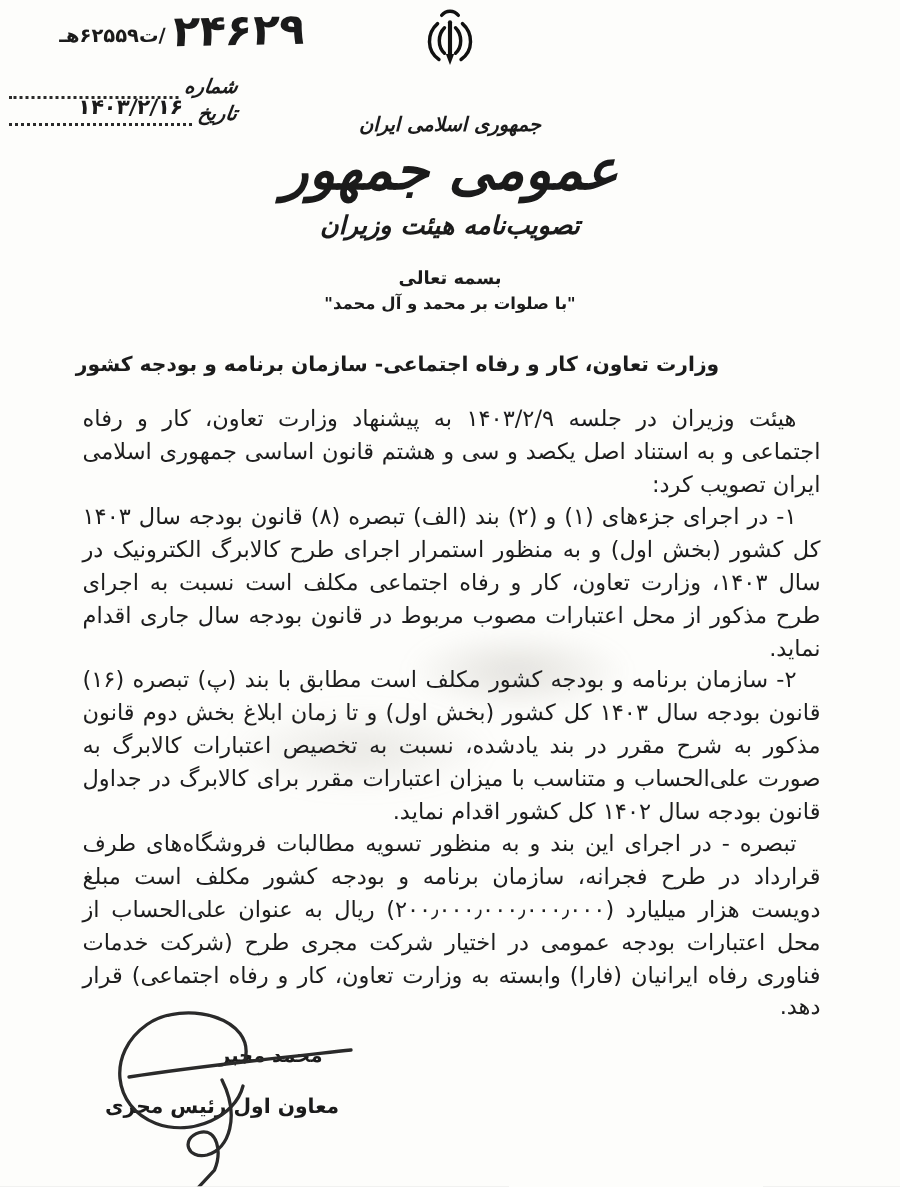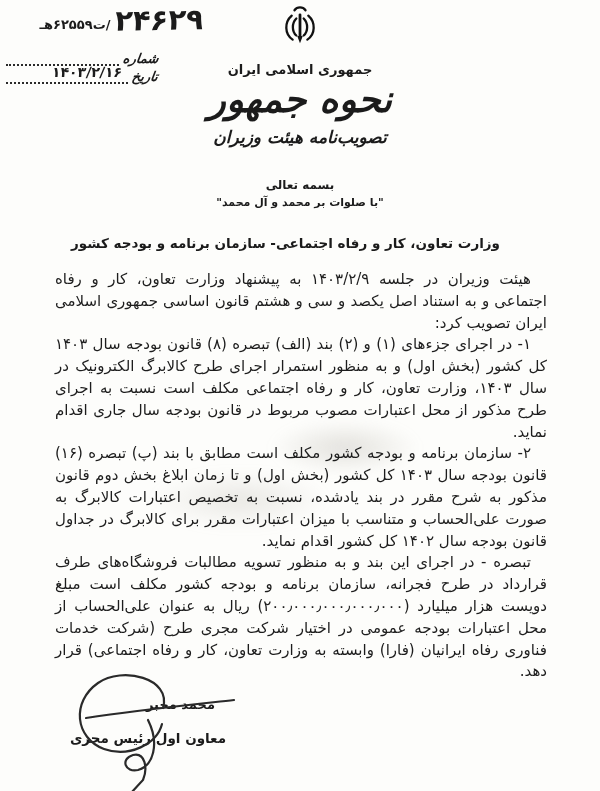--- a/index.html
+++ b/index.html
@@ -20,29 +20,29 @@
   .field-row{display:flex;align-items:flex-end;margin-bottom:2px;position:relative;}
   .field-label{font-weight:700;font-style:italic;white-space:nowrap;padding-left:4px;
         transform:skewX(-8deg);}
   .dots{flex:1;border-bottom:2px dotted #2a2a2a;height:14px;position:relative;}
   .date-value{position:absolute;right:6px;bottom:2px;font-weight:700;font-size:14px;
         white-space:nowrap;transform:skewX(-6deg);letter-spacing:1px;}
   
   .letterhead{position:absolute;top:4px;left:50%;transform:translateX(-50%);
         width:300px;text-align:center;direction:rtl;}
   .emblem{display:inline-block;}
-  .country{font-size:13px;font-weight:700;margin-top:2px;}
+  .country{font-size:13px;font-weight:700;font-style:italic;margin-top:16px;}
   .office{font-size:37px;font-weight:700;font-style:italic;line-height:1.25;margin-top:0;}
   .doc-type{font-size:17px;font-weight:700;font-style:italic;margin-top:4px;}
   
   .invocation{position:absolute;top:178px;left:0;width:600px;text-align:center;direction:rtl;}
   .invocation .l1{font-size:12px;font-weight:700;}
   .invocation .l2{font-size:11px;font-weight:700;margin-top:4px;}
   
-  .addressee{position:absolute;top:235px;left:30px;width:470px;text-align:right;
+  .addressee{position:absolute;top:235px;left:30px;width:470px;text-align:center;
         direction:rtl;font-size:13.5px;font-weight:700;}
   
   .body-text{position:absolute;top:269px;left:55px;width:492px;direction:rtl;
         text-align:justify;font-size:15px;line-height:21.8px;color:#1d1d1d;}
   .body-text p{margin:0;text-indent:16px;}
   
   .smudge{position:absolute;border-radius:50%;filter:blur(6px);pointer-events:none;}
   .smudge.s1{left:270px;top:420px;width:150px;height:55px;
         background:radial-gradient(ellipse,rgba(160,155,145,.28),rgba(160,155,145,0) 70%);}
   .smudge.s2{left:150px;top:470px;width:180px;height:60px;
@@ -85,21 +85,21 @@
       <path d="M50,22 L50,72" stroke-width="6"></path>
       <path d="M50,84 L44,68 L56,68 Z" fill="#111" stroke="none"></path>
 
       <path d="M42,30 C32,40 32,58 42,67" stroke-width="5"></path>
       <path d="M58,30 C68,40 68,58 58,67" stroke-width="5"></path>
 
       <path d="M32,24 C16,38 16,64 34,76" stroke-width="5"></path>
       <path d="M68,24 C84,38 84,64 66,76" stroke-width="5"></path>
     </svg>
     <div class="country">جمهوری اسلامی ایران</div>
-    <div class="office">نحوه جمهور</div>
+    <div class="office">عمومی جمهور</div>
     <div class="doc-type">تصویب‌نامه هیئت وزیران</div>
   </div>
 
   <div class="invocation">
     <div class="l1">بسمه تعالی</div>
     <div class="l2">"با صلوات بر محمد و آل محمد"</div>
   </div>
 
   <div class="addressee">وزارت تعاون، کار و رفاه اجتماعی- سازمان برنامه و بودجه کشور</div>
 

